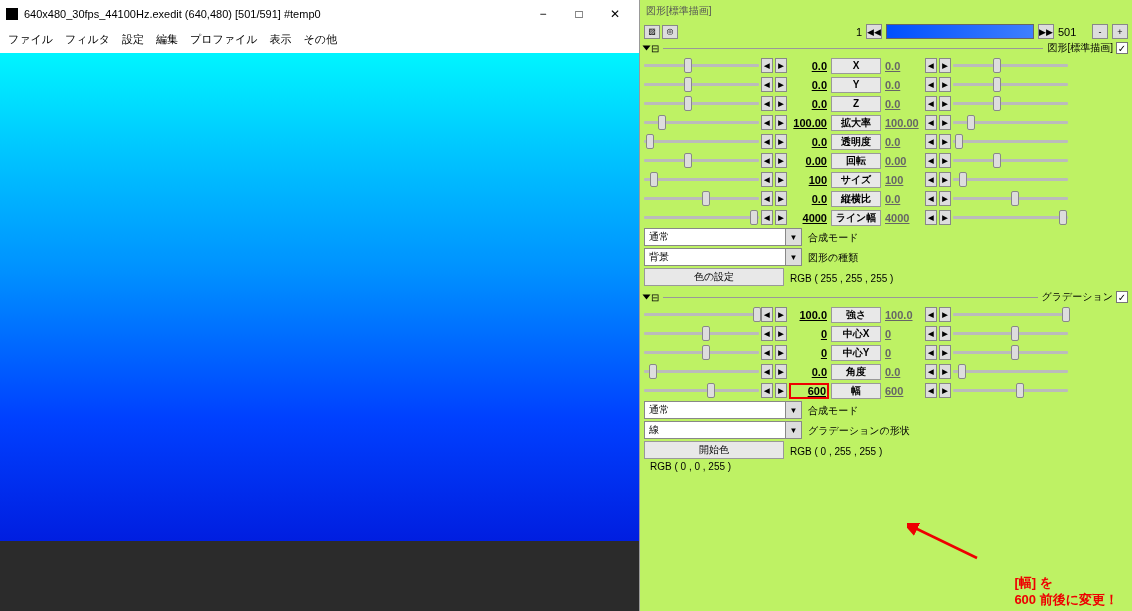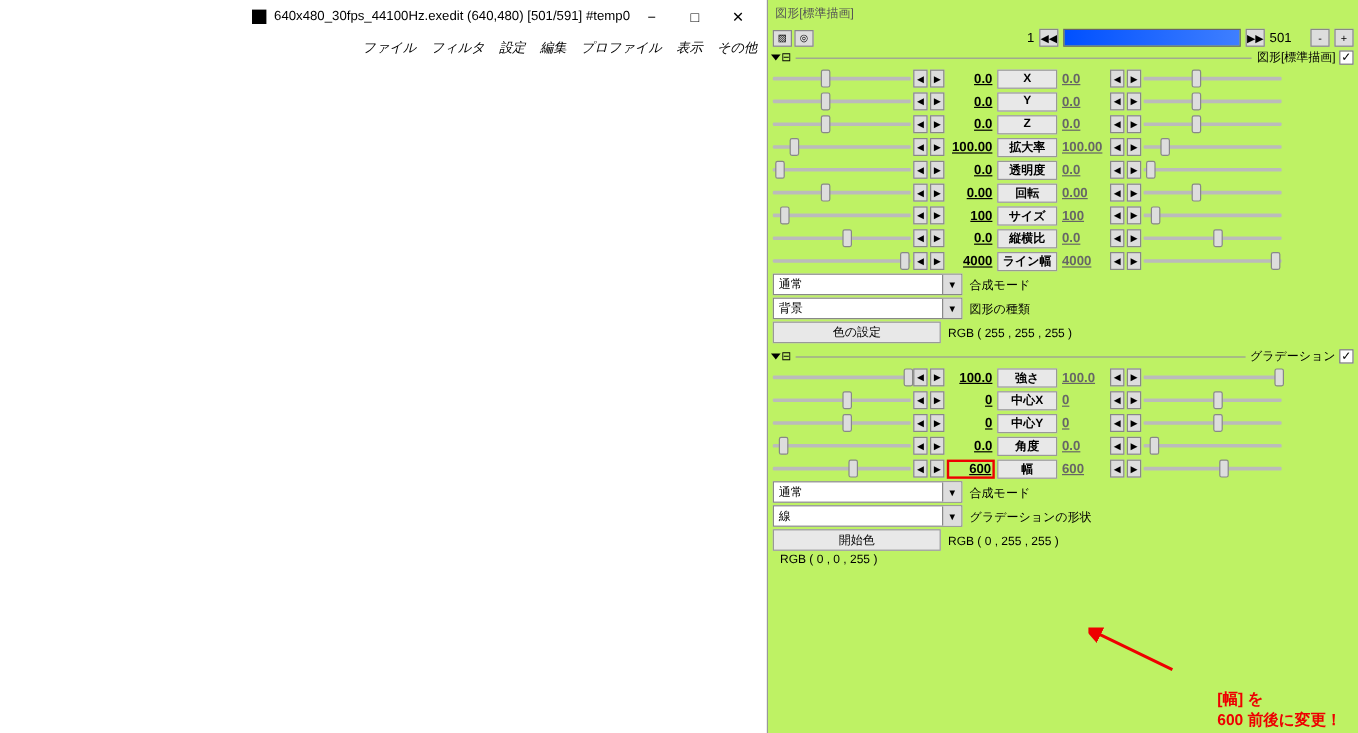--- a/index.html
+++ b/index.html
@@ -1,24 +1,24 @@
 <!DOCTYPE html>
 <html><head>
 <meta charset="utf-8">
 <style>
 * { box-sizing: border-box; margin: 0; padding: 0; font-family: "Yu Gothic UI", "Meiryo", sans-serif; }
 body { width: 1132px; height: 611px; background: #eceff4; font-size: 11px; display: flex; overflow: hidden; position: relative; }
-.left-pane { width: 640px; height: 611px; background: #fff; display: flex; flex-direction: column; border-right: 1px solid #999; align-items: flex-end; }
+.left-pane { width: 640px; height: 611px; background: #fff; display: flex; flex-direction: column; border-right: 1px solid #999; }
 .titlebar { display: flex; align-items: center; padding: 4px 6px; font-size: 11px; }
 .titlebar-icon { width: 12px; height: 12px; background: #000; margin-right: 6px; }
 .titlebar-title { flex: 1; }
 .win-btns { display: flex; gap: 0; }
 .win-btn { width: 36px; height: 20px; display: flex; align-items: center; justify-content: center; font-size: 12px; cursor: pointer; }
 .menubar { display: flex; gap: 12px; padding: 4px 8px 6px; font-size: 11px; }
-.menubar span { cursor: pointer; font-style: italic; }
+.menubar span { cursor: pointer; }
 .preview { flex: 1; background: linear-gradient(to bottom, #00f5ff 0%, #00c6ff 20%, #0090ff 45%, #0040ff 75%, #001ee0 100%); }
 .preview-bottom { height: 70px; background: #2b2b2b; }
 
 .right-pane { flex: 1; background: #bef264; padding: 0 4px; position: relative; overflow: hidden; }
 .panel-title { display: flex; align-items: center; padding: 4px 2px; font-size: 10px; color: #555; }
 .panel-hdr-icons { display: flex; gap: 2px; }
 .hdr-icon { width: 16px; height: 14px; border: 1px solid #888; background: #ddd; font-size: 8px; display: flex; align-items: center; justify-content: center; }
 .timeline-row { display: flex; align-items: center; gap: 4px; margin: 2px 0; }
 .frame-num { width: 30px; text-align: right; font-size: 11px; }
 .fast-btn { width: 16px; height: 15px; border: 1px solid #888; background: #ddd; display: flex; align-items: center; justify-content: center; font-size: 9px; cursor: pointer; }

